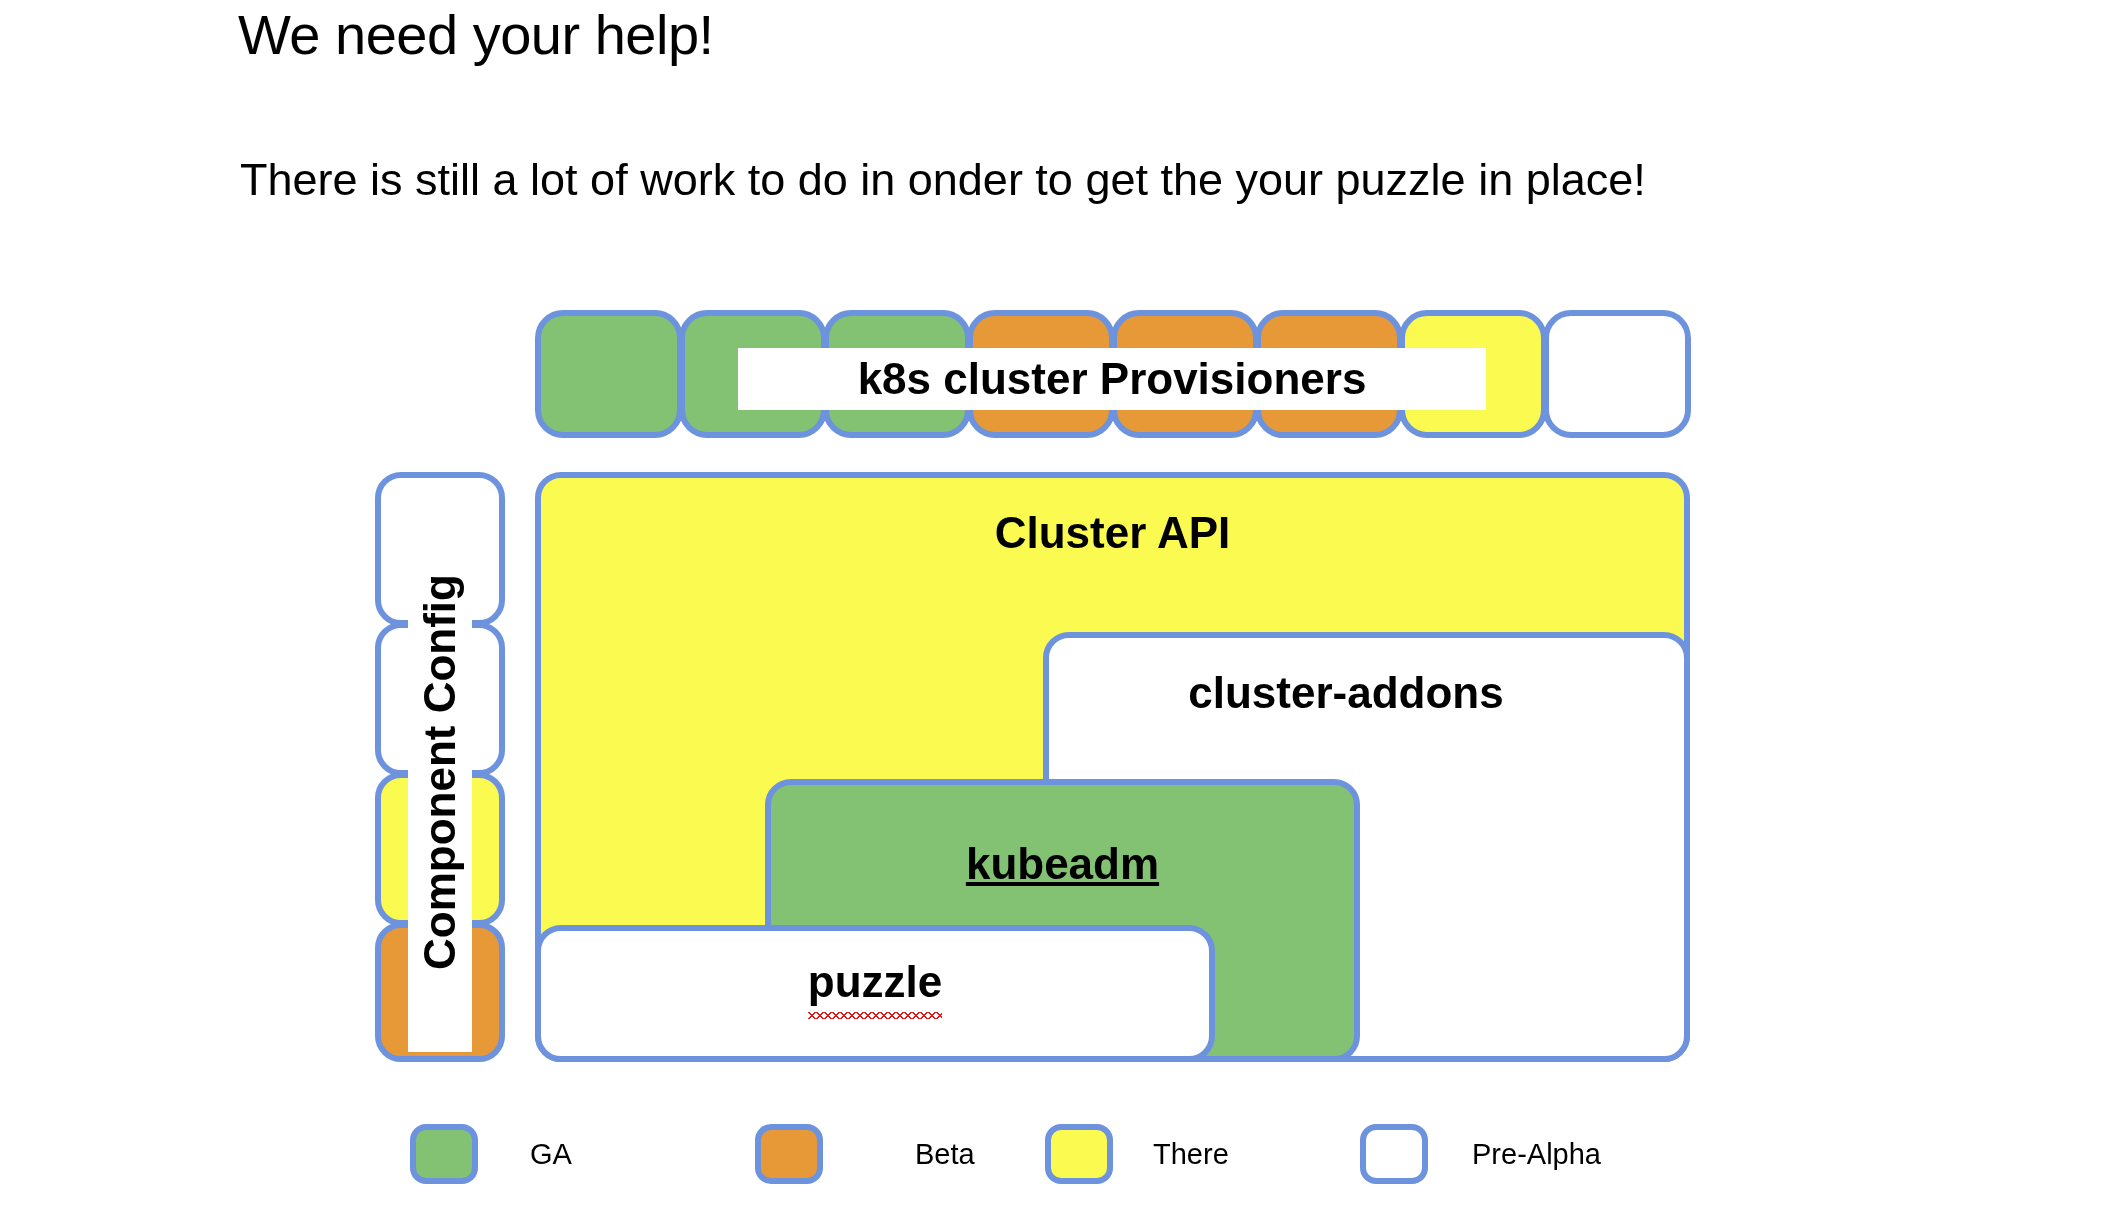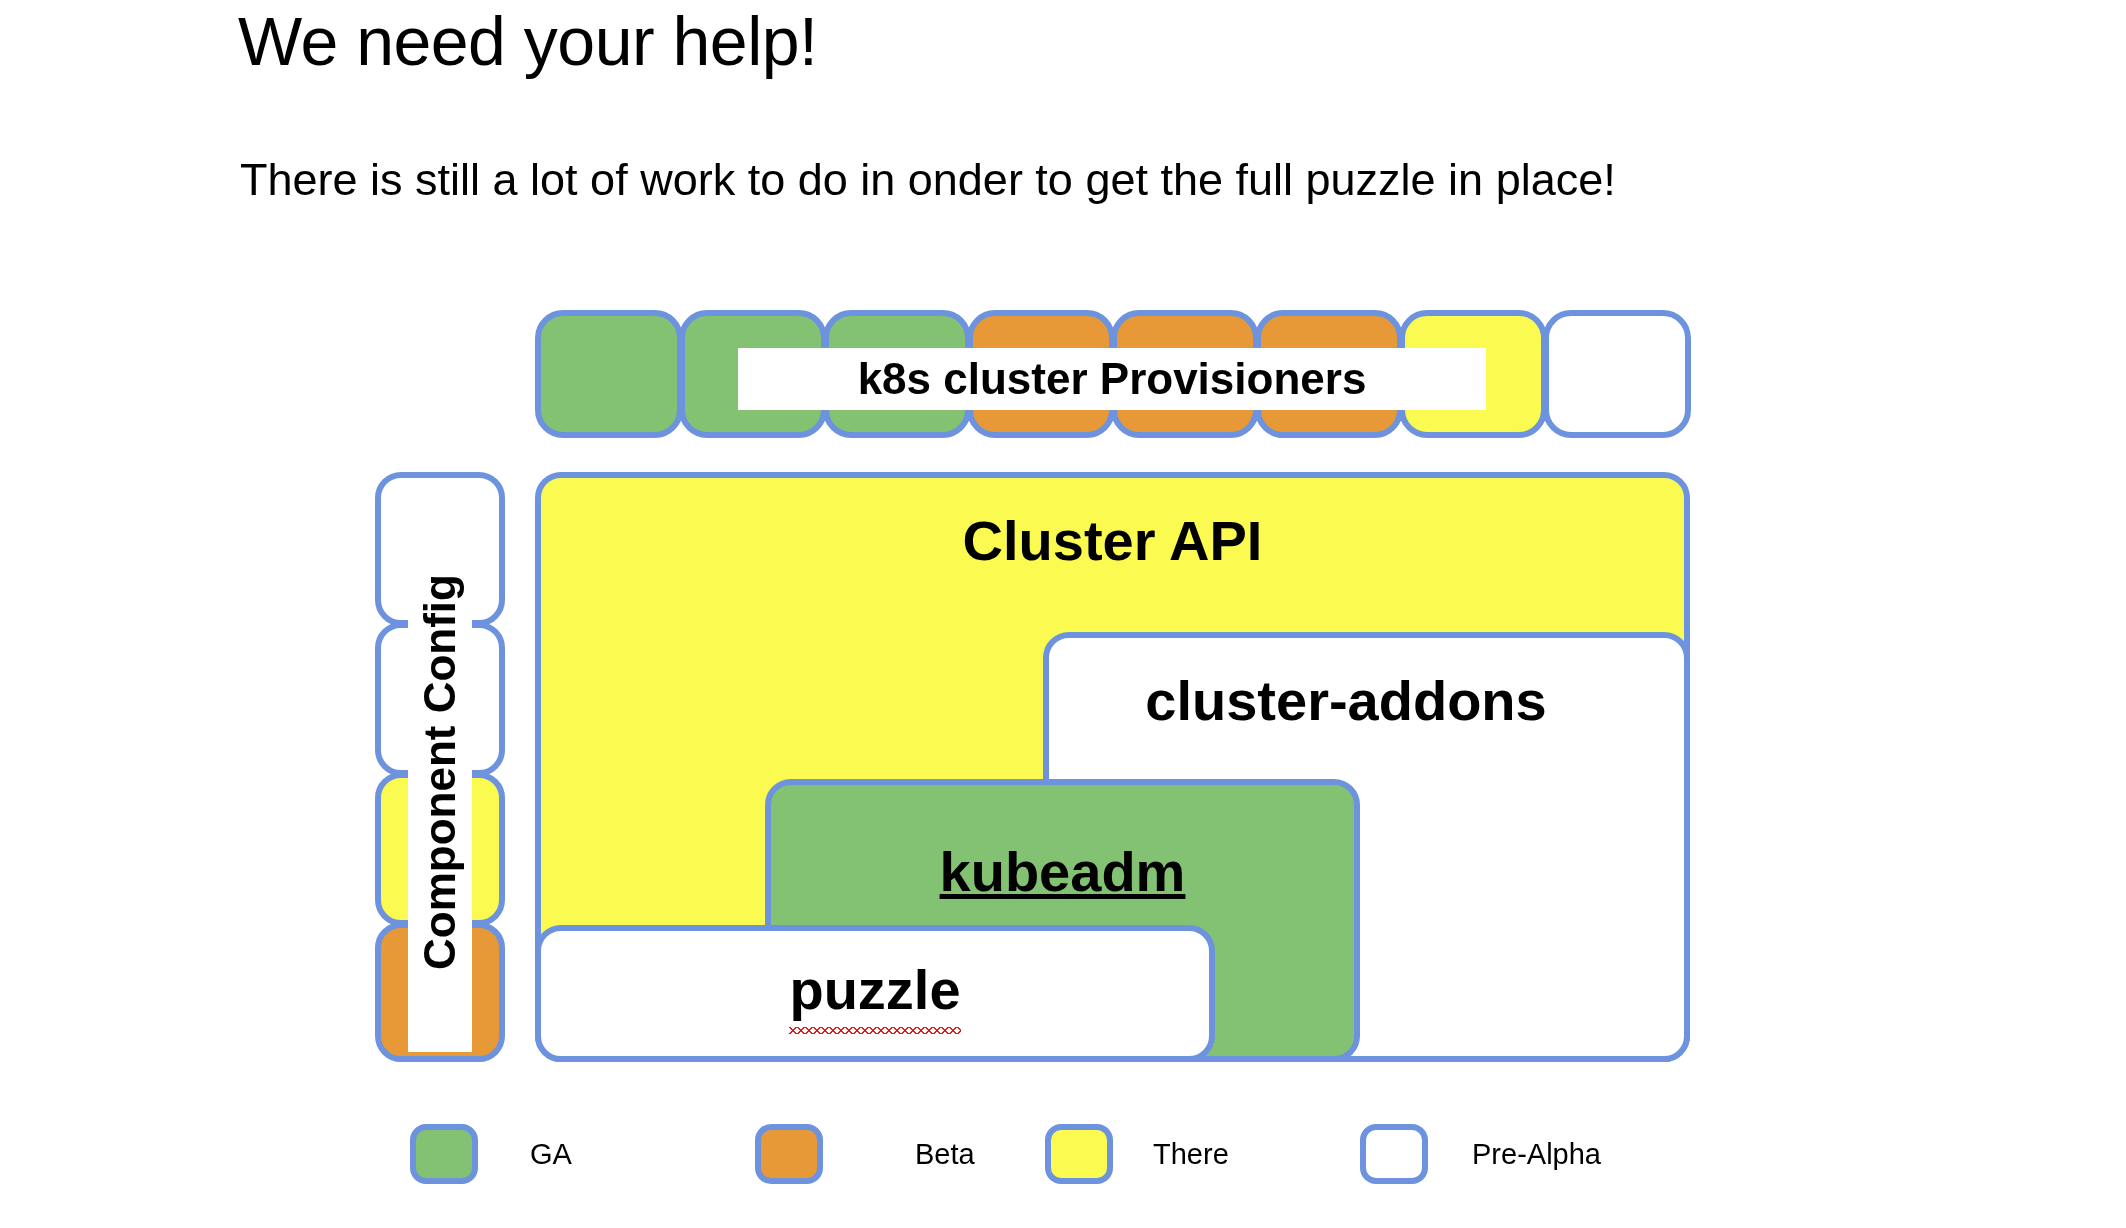--- a/index.html
+++ b/index.html
@@ -15,21 +15,21 @@
     font-family: "Liberation Sans", sans-serif;
     color: #000000;
     position: relative;
   }
 
   
   #slide-title {
     position: absolute;
     left: 238px;
     top: 6px;
-    font-size: 68px;
+    font-size: 56px;
     font-weight: 400;
     line-height: 1.05;
     letter-spacing: -0.5px;
     white-space: nowrap;
   }
   #slide-subtitle {
     position: absolute;
     left: 240px;
     top: 155px;
     font-size: 45px;
@@ -98,21 +98,21 @@
     transform: rotate(-90deg);
     white-space: nowrap;
     font-size: 44px;
     font-weight: bold;
     line-height: 1;
   }
 
   
   .stack-label {
     position: absolute;
-    font-size: 56px;
+    font-size: 44px;
     font-weight: bold;
     white-space: nowrap;
     z-index: 20;
     text-align: center;
   }
   .spellcheck {
     position: relative;
     display: inline-block;
   }
   .spellcheck::after {
@@ -143,21 +143,21 @@
     font-size: 29px;
     font-weight: 400;
     white-space: nowrap;
   }
 </style>
 </head>
 <body>
 
 <div id="slide-title">We need your help!</div>
 
-<div id="slide-subtitle">There is still a lot of work to do in onder to get the full puzzle in place!</div>
+<div id="slide-subtitle">There is still a lot of work to do in onder to get the your puzzle in place!</div>
 
 <div id="provisioner-row">
 
   <div class="box prov-box fill-ga" style="left:535px;"></div>
   <div class="box prov-box fill-ga" style="left:679px;"></div>
   <div class="box prov-box fill-ga" style="left:823px;"></div>
   <div class="box prov-box fill-beta" style="left:967px;"></div>
   <div class="box prov-box fill-beta" style="left:1111px;"></div>
   <div class="box prov-box fill-beta" style="left:1255px;"></div>
   <div class="box prov-box fill-alpha" style="left:1399px;"></div>

